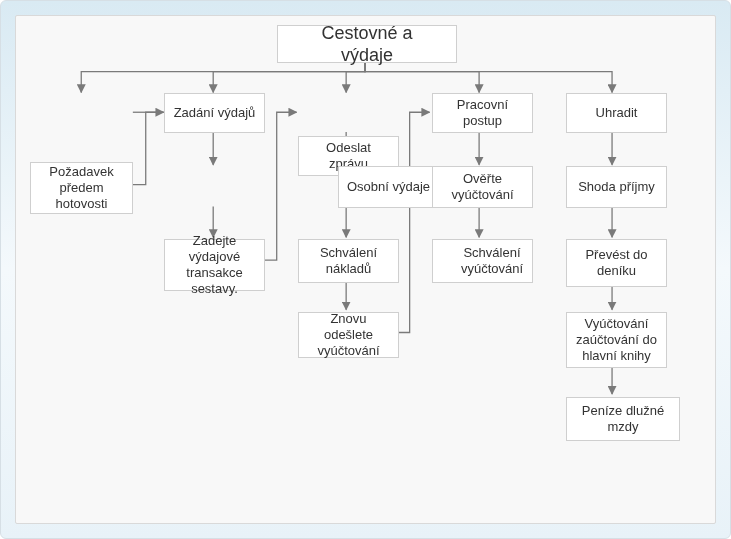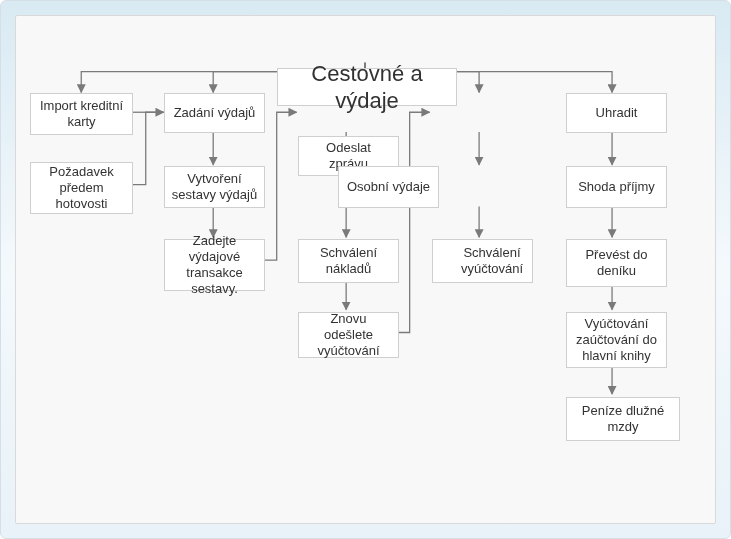--- a/index.html
+++ b/index.html
@@ -37,25 +37,24 @@
     border: 1px solid #cfcfcf;
     box-sizing: border-box;
     display: flex;
     align-items: center;
     justify-content: center;
     text-align: center;
     padding: 4px 6px;
     line-height: 1.25;
   }
   .title-box {
-    font-size: 22px;
+    font-size: 18px;
     font-weight: 400;
     color: #323232;
     padding: 8px 20px;
-    margin-top: 43px;
   }
   svg.arrows {
     position: absolute;
     left: 0;
     top: 0;
     width: 100%;
     height: 100%;
     pointer-events: none;
   }
 </style>
@@ -106,32 +105,32 @@
         <path d="M 600 192 L 600 223" marker-end="url(#arr)"></path>
 
         <path d="M 600 267 L 600 296" marker-end="url(#arr)"></path>
 
         <path d="M 600 352 L 600 381" marker-end="url(#arr)"></path>
       </g>
     </svg>
 
     <div class="box title-box" style="left:261px; top:9px; width:180px; height:38px;">Cestovné a výdaje</div>
 
-    <div class="box" style="left:14px; top:77px; width:103px; height:42px;">Import kreditní karty</div>
     <div class="box" style="left:14px; top:146px; width:103px; height:52px;">Požadavek předem hotovosti</div>
 
     <div class="box" style="left:148px; top:77px; width:101px; height:40px;">Zadání výdajů</div>
-    <div class="box" style="left:148px; top:150px; width:101px; height:42px;">Vytvoření sestavy výdajů</div>
     <div class="box" style="left:148px; top:223px; width:101px; height:52px;">Zadejte výdajové transakce sestavy.</div>
 
     <div class="box" style="left:282px; top:77px; width:101px; height:40px;margin-top:43px;">Odeslat zprávu</div>
     <div class="box" style="left:282px; top:150px; width:101px; height:42px;margin-left:40px;">Osobní výdaje</div>
     <div class="box" style="left:282px; top:223px; width:101px; height:44px;">Schválení nákladů</div>
     <div class="box" style="left:282px; top:296px; width:101px; height:46px;">Znovu odešlete vyúčtování</div>
 
+    <div class="box" style="left:416px; top:77px; width:101px; height:40px;">Pracovní postup</div>
+    <div class="box" style="left:416px; top:150px; width:101px; height:42px;">Ověřte vyúčtování</div>
     <div class="box" style="left:416px; top:223px; width:101px; height:44px;padding-left:25px;">Schválení vyúčtování</div>
 
     <div class="box" style="left:550px; top:77px; width:101px; height:40px;">Uhradit</div>
     <div class="box" style="left:550px; top:150px; width:101px; height:42px;">Shoda příjmy</div>
     <div class="box" style="left:550px; top:223px; width:101px; height:48px;">Převést do deníku</div>
     <div class="box" style="left:550px; top:296px; width:101px; height:56px;">Vyúčtování zaúčtování do hlavní knihy</div>
     <div class="box" style="left:550px; top:381px; width:114px; height:44px;">Peníze dlužné mzdy</div>
 
   </div>
 </div>

